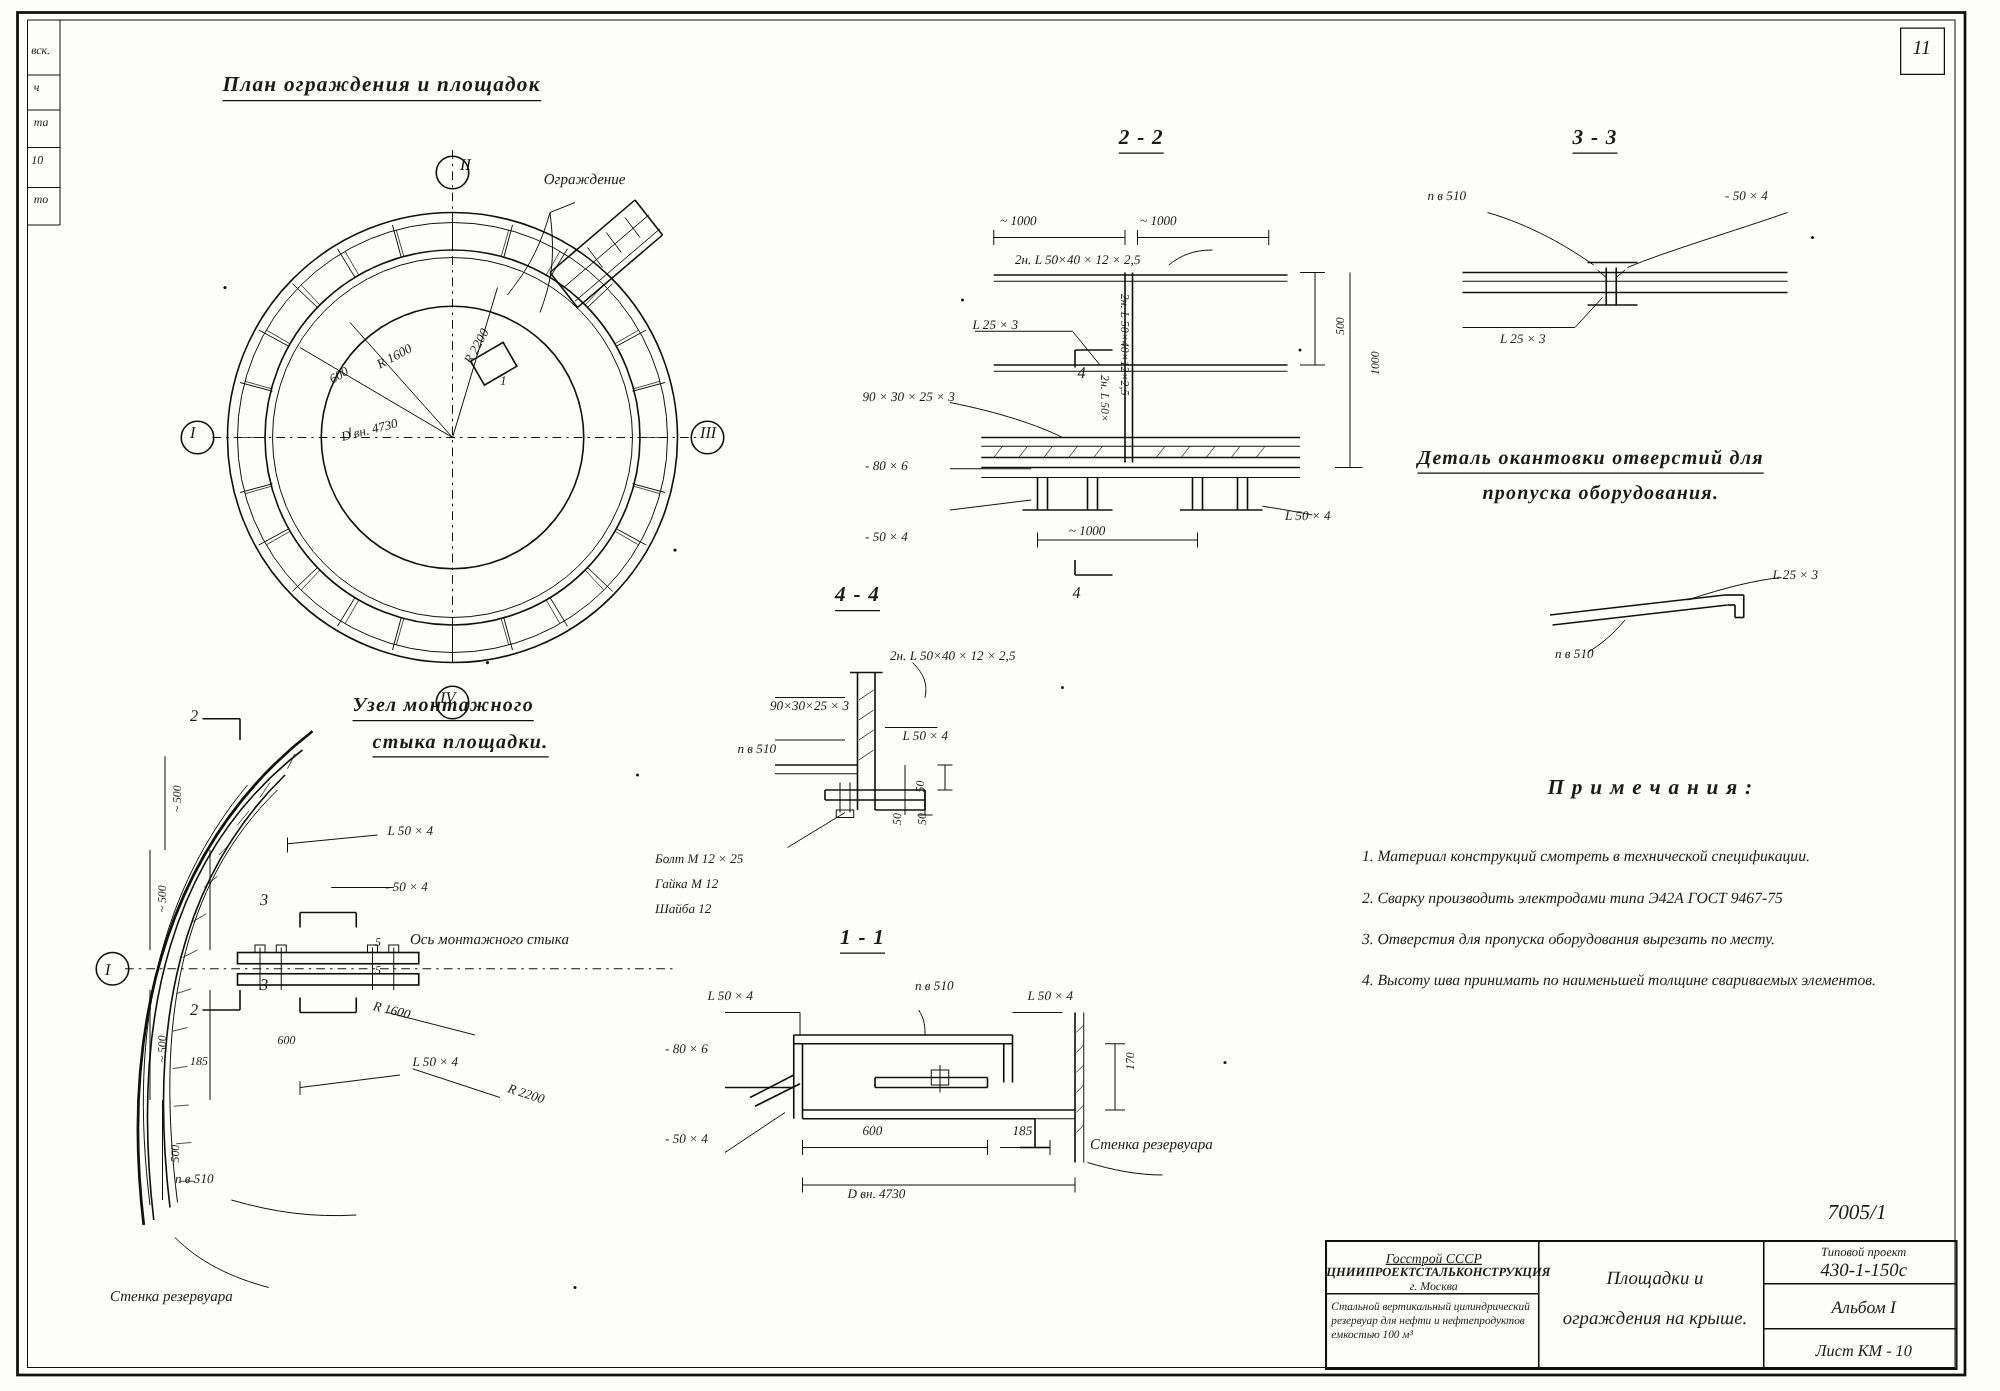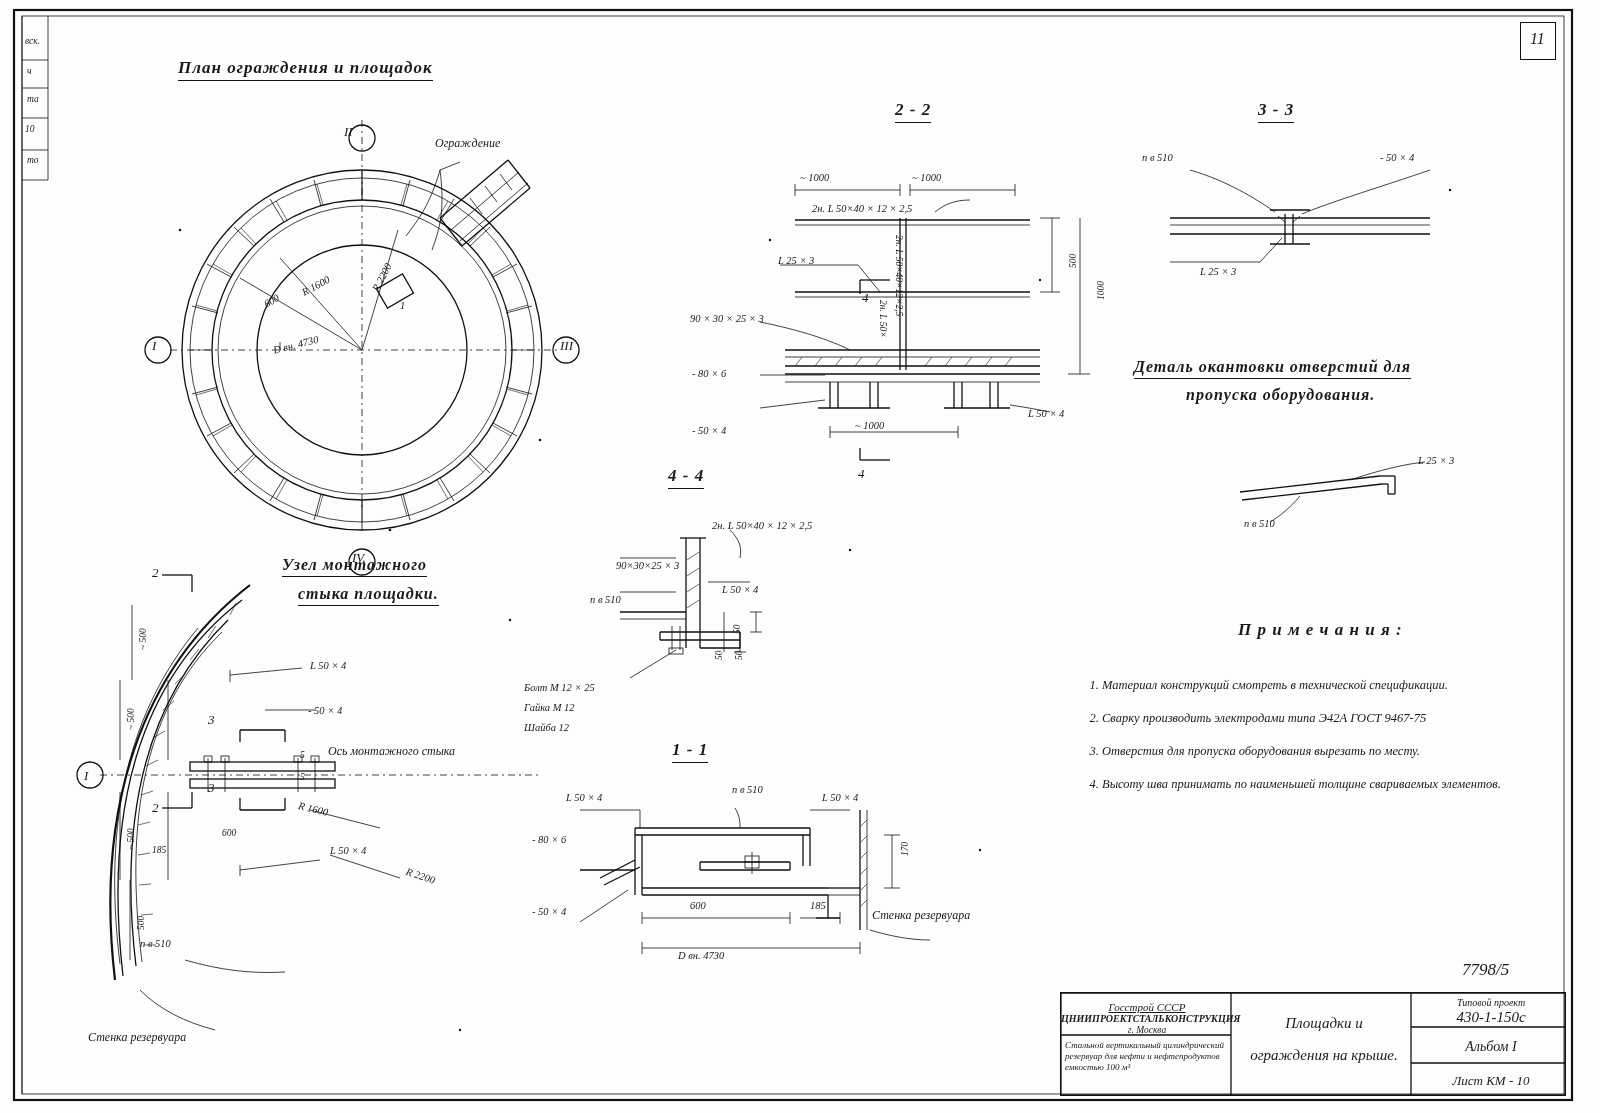--- a/index.html
+++ b/index.html
@@ -156,21 +156,21 @@
     <circle cx="222" cy="28" r="13" class="ln med"></circle>
     <circle cx="222" cy="452" r="13" class="ln med"></circle>
     <circle cx="18" cy="240" r="13" class="ln med"></circle>
     <circle cx="426" cy="240" r="13" class="ln med"></circle>
 
     <circle cx="40" cy="120" r="1.3" fill="#111"></circle>
     <circle cx="400" cy="330" r="1.3" fill="#111"></circle>
     <circle cx="250" cy="420" r="1.3" fill="#111"></circle>
   </svg>
 
-  <div class="abs lbl" style="left:344px;top:124px;font-size:13px;">II</div>
+  <div class="abs lbl" style="left:368px;top:124px;font-size:13px;">II</div>
   <div class="abs lbl" style="left:352px;top:550px;font-size:13px;">IV.</div>
   <div class="abs lbl" style="left:152px;top:338px;font-size:13px;">I</div>
   <div class="abs lbl" style="left:560px;top:338px;font-size:13px;">III</div>
   <div class="abs lbl" style="left:435px;top:136px;">Ограждение</div>
   <div class="abs lbl-s rot" style="left:262px;top:300px;transform:rotate(-30deg)">600</div>
   <div class="abs lbl-s rot" style="left:300px;top:288px;transform:rotate(-28deg)">R 1600</div>
   <div class="abs lbl-s rot" style="left:370px;top:288px;transform:rotate(-62deg)">R 2200</div>
   <div class="abs lbl-s rot" style="left:272px;top:345px;transform:rotate(-14deg)">D вн. 4730</div>
   <div class="abs lbl-s" style="left:400px;top:300px;">1</div>
 
@@ -602,21 +602,21 @@
   <div class="abs ttl" style="left:1238px;top:620px;font-size:17px;">П р и м е ч а н и я :</div>
   <div class="abs" style="left:1080px;top:672px;width:460px;">
     <ol class="note-list" style="margin:0;padding-left:22px;">
       <li>Материал конструкций смотреть в технической спецификации.</li>
       <li>Сварку производить электродами типа Э42А ГОСТ 9467-75</li>
       <li>Отверстия  для  пропуска  оборудования  вырезать по месту.</li>
       <li>Высоту шва принимать по наименьшей толщине свариваемых элементов.</li>
     </ol>
   </div>
 
-  <div class="abs lbl" style="left:1462px;top:960px;font-size:17px;">7798/5</div>
+  <div class="abs lbl" style="left:1462px;top:960px;font-size:17px;">7005/1</div>
 
   <div class="stamp" style="left:1060px;top:992px;width:504px;height:102px;">
     <svg class="abs" style="left:-2px;top:-2px" width="508" height="106">
       <line x1="2" y1="2" x2="506" y2="2" class="ln med"></line>
       <line x1="2" y1="104" x2="506" y2="104" class="ln med"></line>
       <line x1="2" y1="2" x2="2" y2="104" class="ln med"></line>
       <line x1="506" y1="2" x2="506" y2="104" class="ln med"></line>
       <line x1="172" y1="2" x2="172" y2="104" class="ln med"></line>
       <line x1="352" y1="2" x2="352" y2="104" class="ln med"></line>
       <line x1="2" y1="44" x2="172" y2="44" class="ln med"></line>

